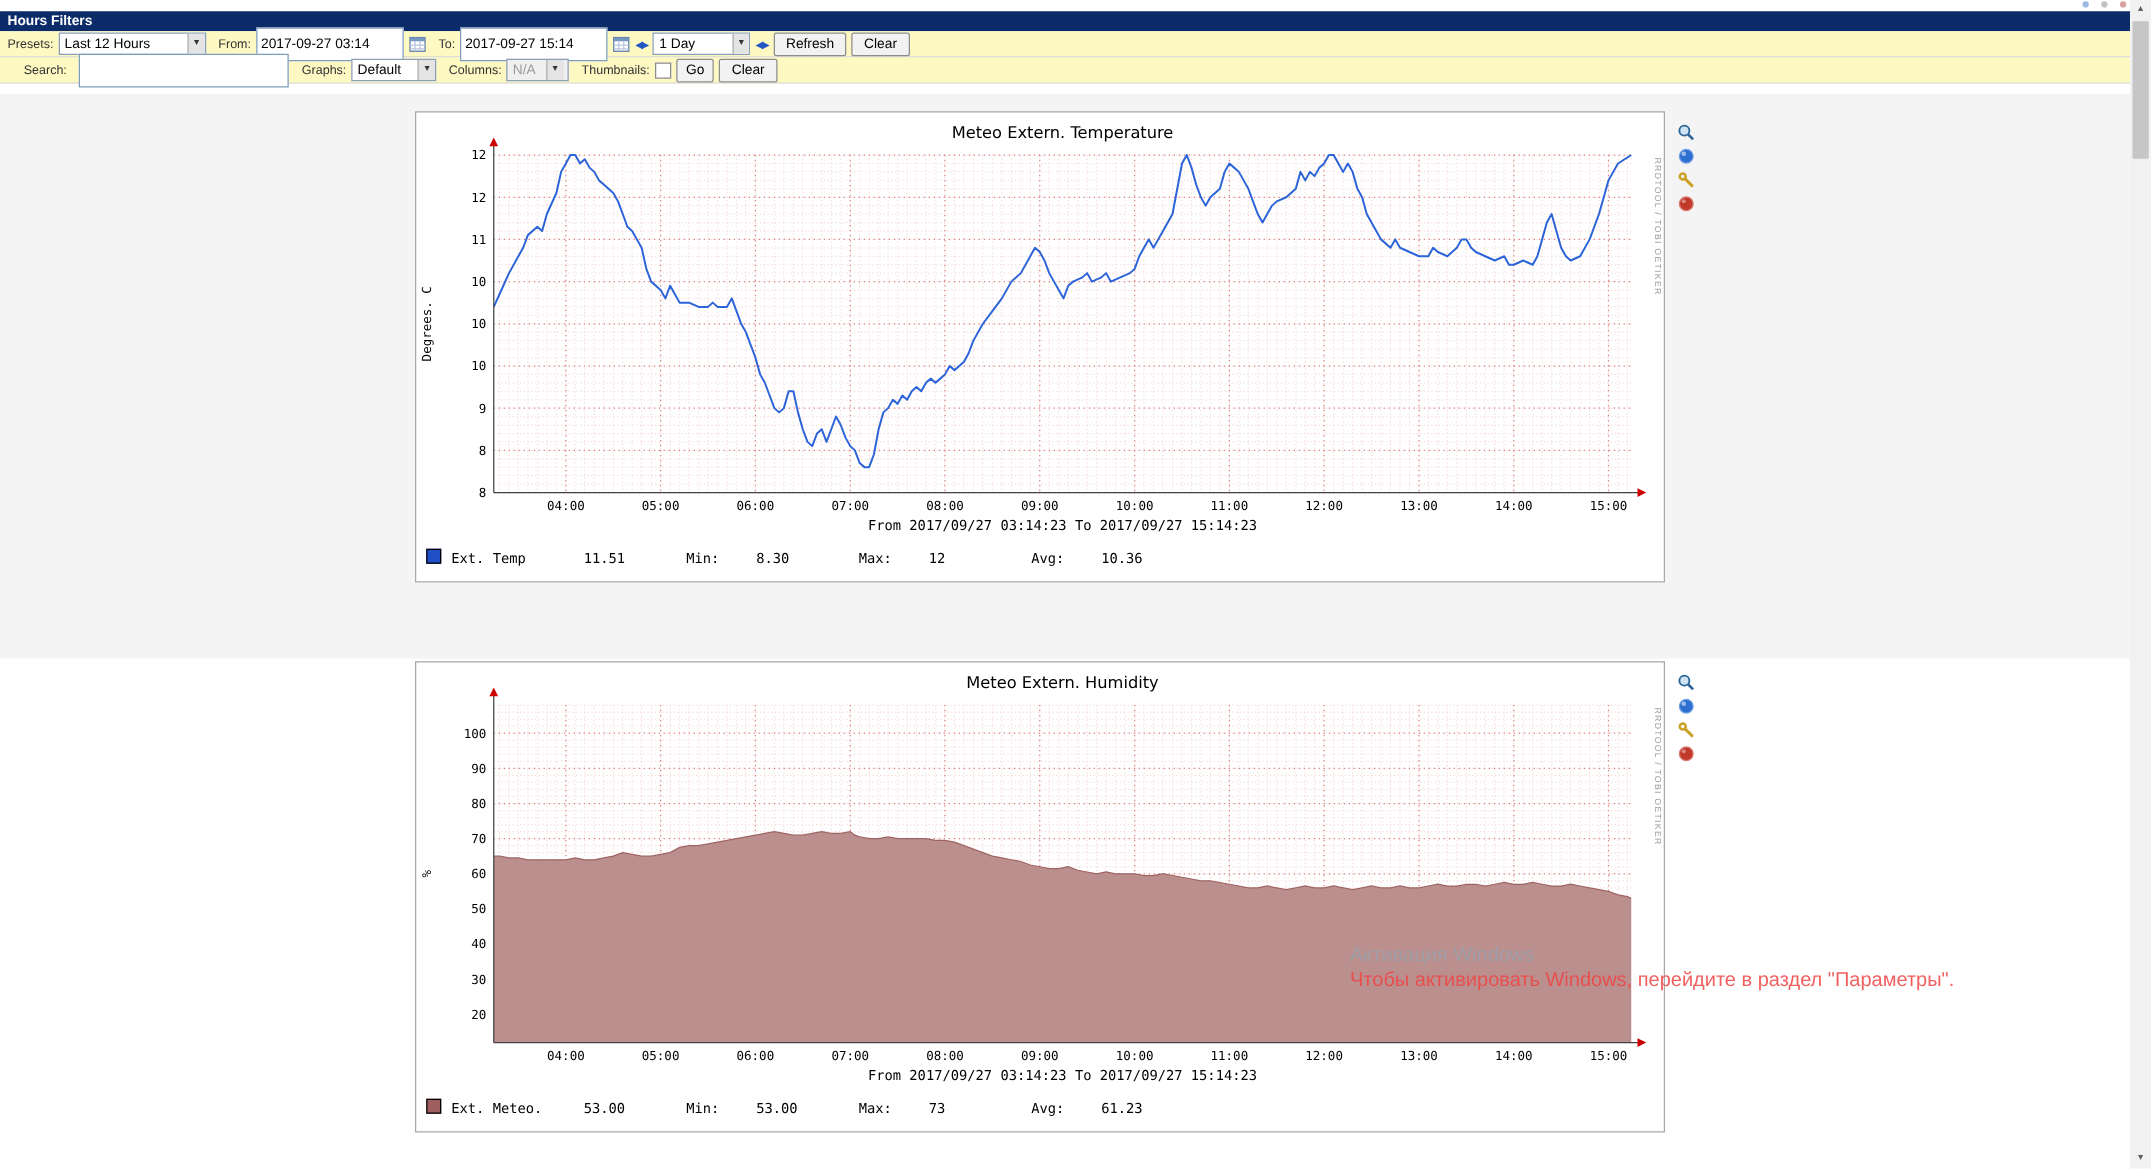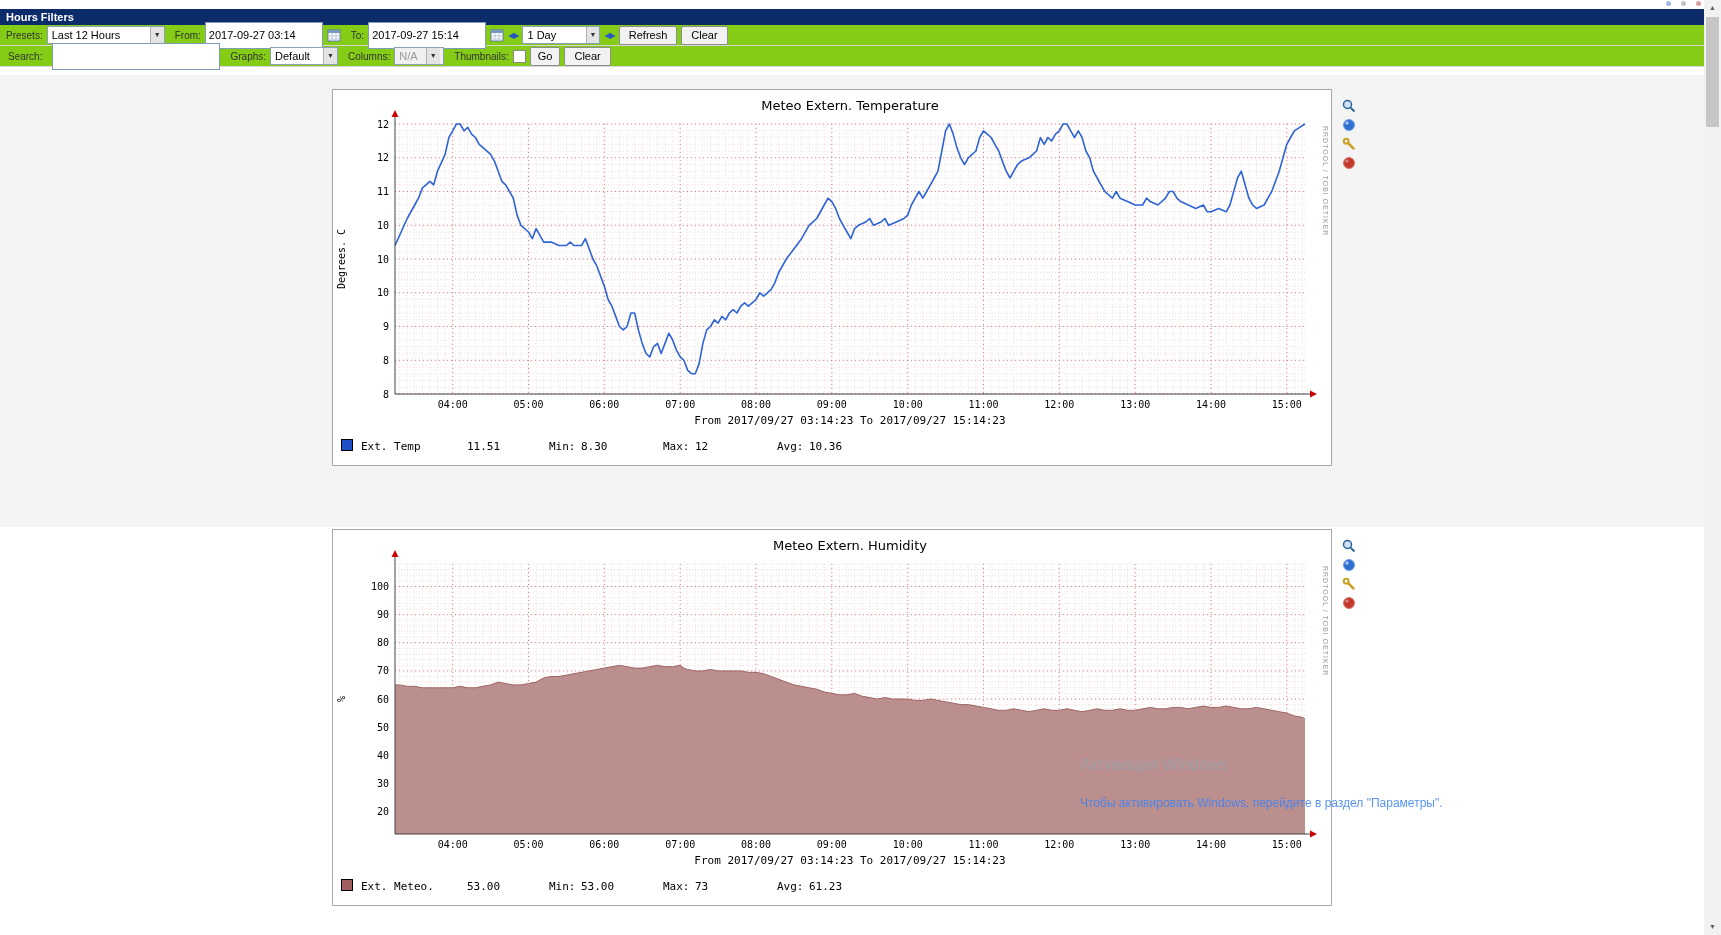--- a/index.html
+++ b/index.html
@@ -5,21 +5,21 @@
   html,body{margin:0;padding:0}
   body{width:1721px;height:935px;overflow:hidden;background:#fff;
        font-family:"Liberation Sans",sans-serif;position:relative;font-size:11px;color:#000}
   .page{position:absolute;inset:0}
 
   
   .top-gap{height:9px;background:#fff}
   .bar-dark{background:#0c2b69;color:#fff;font-weight:bold;font-size:11px;
             padding:2px 6px;height:12px;line-height:12px;margin-right:17px}
   .filter-row{height:20px;display:flex;align-items:center;gap:4px;padding-left:4px;
-              border-bottom:1px solid #d6d6d6;background:#84cc16;margin-right:17px}
+              border-bottom:1px solid #d6d6d6;background:#fef9c3;margin-right:17px}
   .flabel{color:#333;font-size:10px;margin-left:6px}
   .sel{display:inline-flex;align-items:center;border:1px solid #8aa0b8;background:#fff;
        height:16px;font-size:11px;padding-left:4px;cursor:default}
   .sel .sel-arrow{margin-left:8px;font-size:7px;color:#333;background:#e4e4e4;
        border-left:1px solid #b0b0b0;padding:3px 3px;height:10px;line-height:10px}
   .sel.disabled{color:#9a9a9a;background:#f0f0f0}
   input.txt{height:27px;border:1px solid #7f9db9;font-size:11px;padding:0 3px;
        box-sizing:border-box;font-family:"Liberation Sans",sans-serif}
   button.btn{height:19px;font-size:11px;border:1px solid #8d8d8d;background:#f2f2f2;
        padding:1px 9px;border-radius:2px;font-family:"Liberation Sans",sans-serif;cursor:pointer}
@@ -41,30 +41,30 @@
   svg .tick{font:10px "DejaVu Sans Mono",monospace;fill:#000}
   svg .title{font:13px "DejaVu Sans",sans-serif;fill:#000}
   svg .caption{font:11px "DejaVu Sans Mono",monospace;fill:#000}
   .rrd-vert{position:absolute;right:2px;top:36px;writing-mode:vertical-rl;
             font-size:7px;color:#9a9a9a;letter-spacing:1px}
   .legend{margin:9px 0 6px 8px;font-family:"DejaVu Sans Mono",monospace;font-size:11px}
   .lg-sq{width:10px;height:10px;border:1px solid #000;display:inline-block;
          margin-right:8px;vertical-align:-1px}
   .lg-name{display:inline-block;width:106px}
   .lg-val{display:inline-block;width:58px}
-  .lg-lab{display:inline-block;width:32px;margin-left:24px}
+  .lg-lab{display:inline-block;width:56px;margin-left:24px}
 
   .icon-col{position:absolute;left:1342px;display:flex;flex-direction:column;gap:5px}
   .gicon{width:14px;height:14px;cursor:pointer}
 
   
   .watermark{position:absolute;left:1080px;top:756px;z-index:6;pointer-events:none;
              color:#9ba1ab;opacity:.85}
   .wm1{font-size:16px}
-  .wm2{font-size:12px;margin-top:22px;color:#3b82f6}
+  .wm2{font-size:16px;margin-top:2px;color:#ef4444}
 
   
   .scrollbar{position:absolute;right:0;top:0;width:17px;height:935px;background:#f1f1f1;z-index:10}
   .sb-arrow{height:16px;text-align:center;font-size:7px;color:#606060;line-height:16px}
   .sb-thumb{position:absolute;left:2px;top:17px;width:13px;height:110px;background:#c6c6c6;border-radius:1px}
   .sb-arrow.down{position:absolute;bottom:0;width:100%}
 
   .chrome-frag{position:absolute;right:20px;top:1px;display:flex;gap:10px;z-index:11}
   .chrome-frag span{width:5px;height:5px;border-radius:50%;display:inline-block;opacity:.6}
 </style>
@@ -112,21 +112,21 @@
     <span class="sel" style="width:72px;justify-content:space-between">
       <span>1 Day</span>
       <span class="sel-arrow">▼</span>
     </span>
     <span class="shift">◀▶</span>
     <button class="btn">Refresh</button>
     <button class="btn">Clear</button>
   </div>
 
   <div class="filter-row">
-    <span class="flabel" style="margin-left:4px">Search:</span>
+    <span class="flabel" style="margin-left:15px">Search:</span>
     <input class="txt" style="width: 168px; margin-left: 6px;" value="">
     <span class="flabel">Graphs:</span>
     <span class="sel" style="width:62px;justify-content:space-between">
       <span>Default</span>
       <span class="sel-arrow">▼</span>
     </span>
     <span class="flabel">Columns:</span>
     <span class="sel disabled" style="width:44px;">
       <span>N/A</span>
       <span class="sel-arrow">▼</span>

